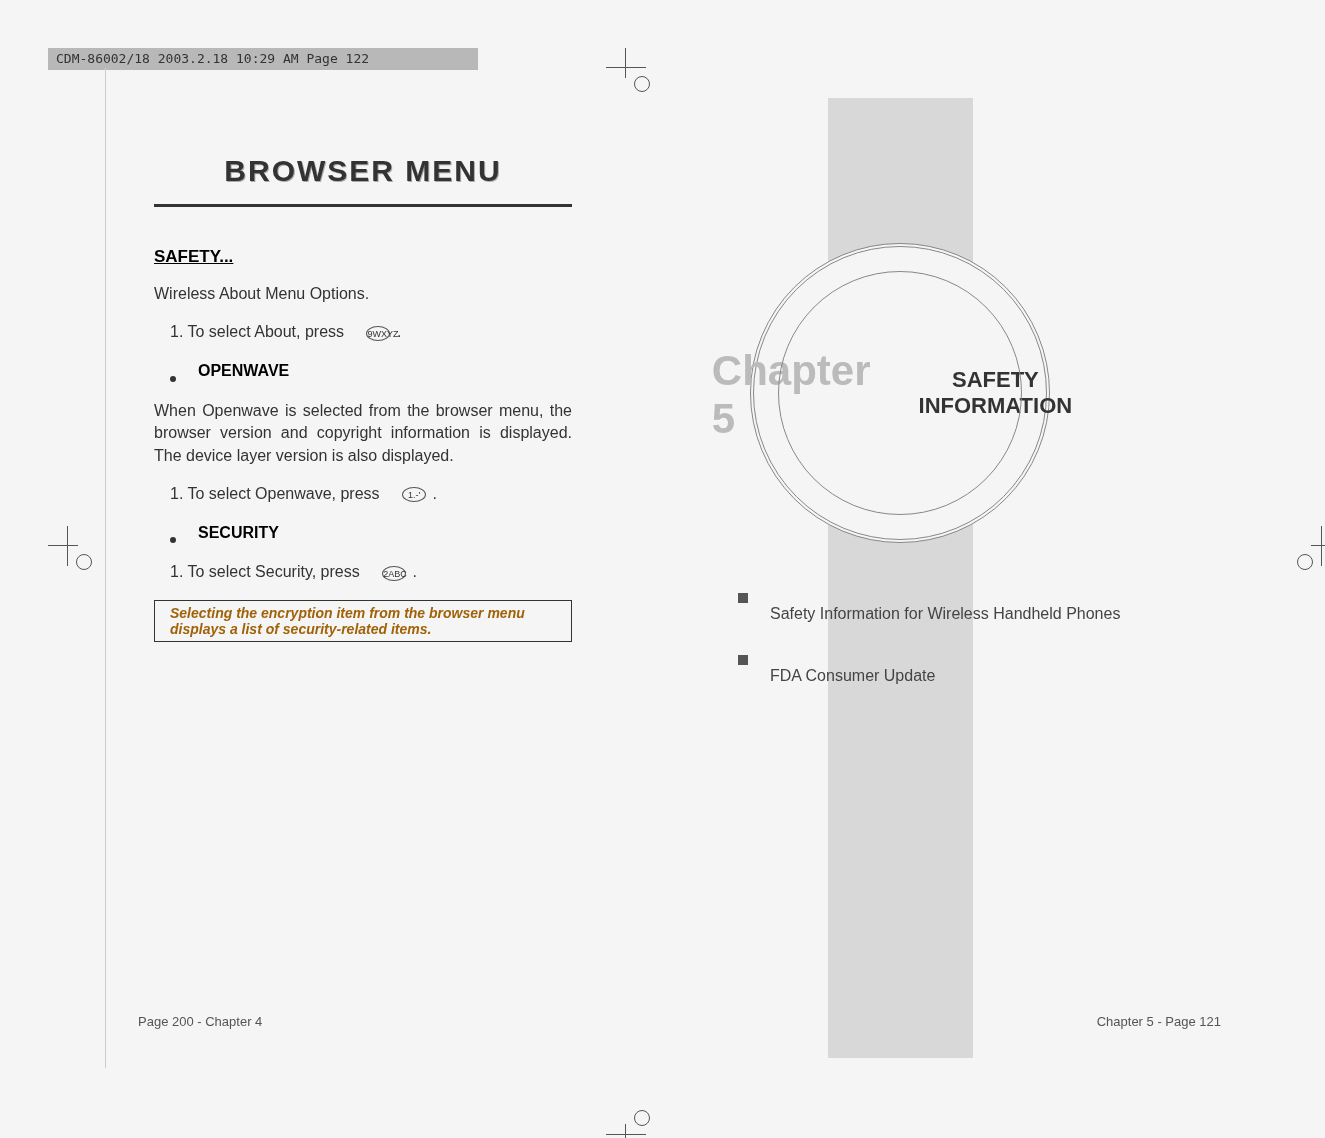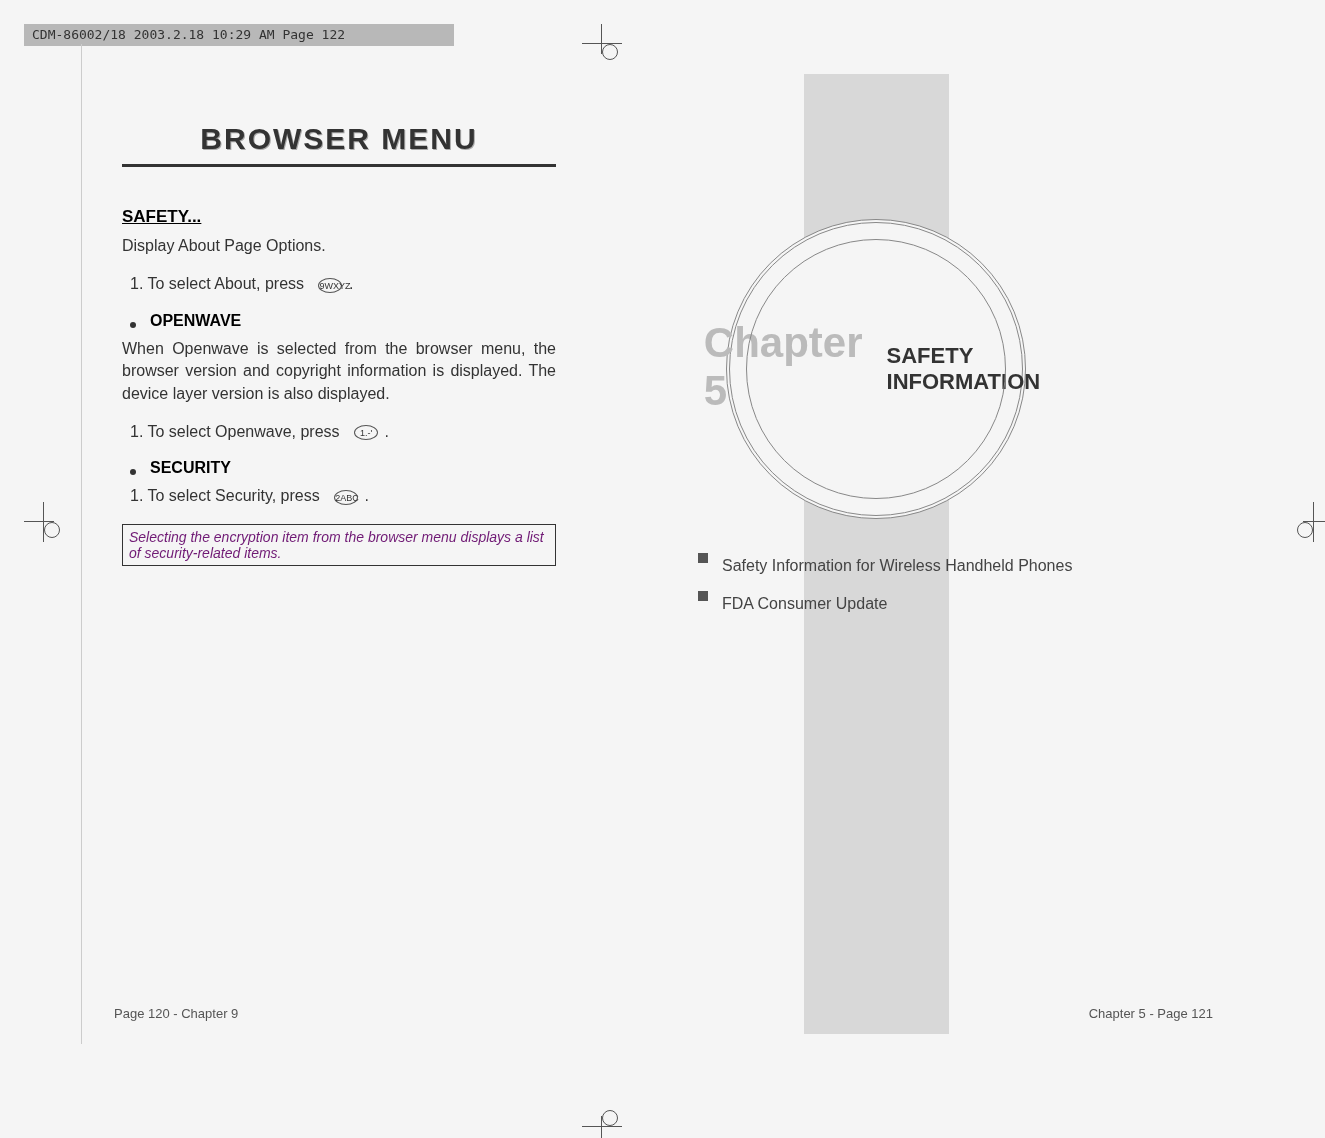--- a/index.html
+++ b/index.html
@@ -1,16 +1,16 @@
 <!DOCTYPE html>
 <html><head>
   <meta charset="utf-8">
   <style>
     * {
-      margin: 8px;
+      margin: 16px;
       padding: 0;
       box-sizing: border-box;
     }
     body {
       width: 1325px;
       height: 1138px;
       background: #f5f5f5;
       font-family: Arial, Helvetica, sans-serif;
       position: relative;
       overflow: hidden;
@@ -186,25 +186,25 @@
       width: 6px;
       height: 6px;
       background: #333;
       border-radius: 50%;
       vertical-align: middle;
       margin-right: 6px;
       margin-bottom: 2px;
     }
     .callout-box {
       border: 1px solid #333;
-      padding: 4px 6px;
+      padding: 4px 15px;
       font-size: 14px;
       font-style: italic;
-      font-weight: normal;
-      color: #701a75;
+      font-weight: bold;
+      color: #a16207;
       margin-top: 12px;
     }
     .key-oval {
       display: inline-block;
       border: 1px solid #555;
       border-radius: 50%;
       width: 24px;
       height: 15px;
       font-size: 9px;
       text-align: center;
@@ -258,20 +258,21 @@
     .chapter-title {
       font-size: 42px;
       font-weight: bold;
       color: #bbb;
       margin-bottom: 12px;
     }
     .chapter-sub {
       font-size: 22px;
       font-weight: bold;
       color: #333;
+      text-align: center;
       line-height: 1.2;
     }
     .toc-list {
       position: absolute;
       left: 658px;
       top: 513px;
       font-size: 16px;
       color: #444;
       z-index: 3;
     }
@@ -306,21 +307,21 @@
 
 <div class="fold-line"></div>
 
 <div class="tab-column"></div>
 
 <div class="page-left">
   <div class="title-browser">BROWSER MENU</div>
   <div class="title-underline"></div>
 
   <div class="section-heading">SAFETY...</div>
-  <div class="body-text">Display About Page Options.</div>
+  <div class="body-text">Wireless About Menu Options.</div>
   <div class="body-text">
     <span>1. To select About, press </span>
     <span class="key-oval">9WXYZ</span> .
   </div>
 
   <div class="bullet-heading">
     <span class="bullet-dot"></span><span>OPENWAVE</span>
   </div>
   <div class="body-text body-text-justify">When Openwave is selected from the browser menu, the browser version and copyright information is displayed. The device layer version is also displayed.</div>
   <div class="body-text">
@@ -346,14 +347,14 @@
     <span>SAFETY</span><br>
     <span>INFORMATION</span>
   </div>
 </div>
 
 <div class="toc-list">
   <div class="toc-item"><span class="toc-square"></span><span>Safety Information for Wireless Handheld Phones</span></div>
   <div class="toc-item"><span class="toc-square"></span><span>FDA Consumer Update</span></div>
 </div>
 
-<div class="footer-left">Page 120 - Chapter 9</div>
+<div class="footer-left">Page 200 - Chapter 4</div>
 <div class="footer-right">Chapter 5 - Page 121</div>
 
 </body></html>

